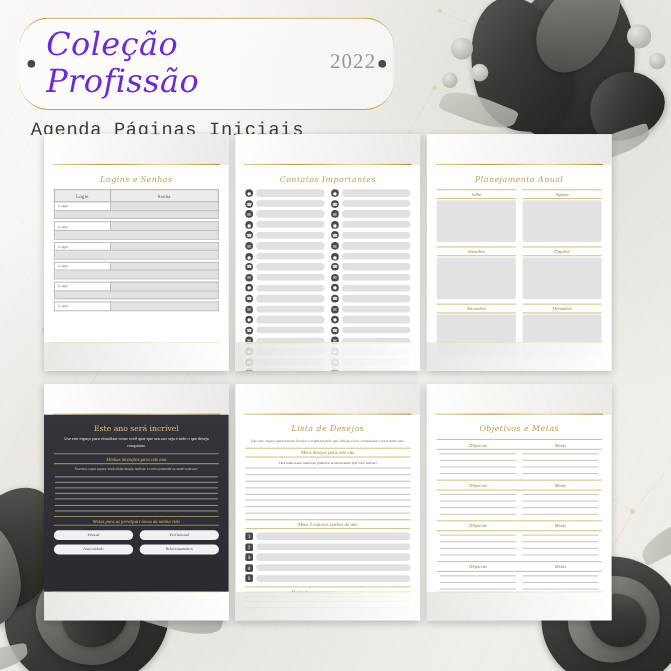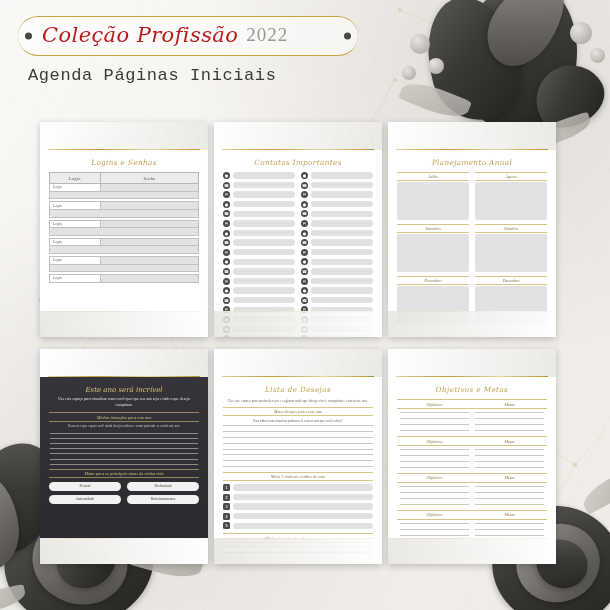--- a/index.html
+++ b/index.html
@@ -73,23 +73,23 @@
   }
   .title-pill:before, .title-pill:after{
     content:""; position:absolute; top:50%; transform:translateY(-50%);
     width:7px; height:7px; border-radius:50%; background:#4a4845;
   }
   .title-pill:before{ left:7px; }
   .title-pill:after{ right:7px; }
   .title-main{
     font-family:"DejaVu Serif", serif;
     font-style:italic;
-    font-size:21px;
+    font-size:29px;
     letter-spacing:.4px;
-    color:#b91c1c;
+    color:#6d28d9;
     margin-left:8px;
     text-shadow:0 1px 0 rgba(255,255,255,.7);
   }
   .title-year{
     font-family:"Liberation Serif", serif;
     font-size:19px;
     color:#9a9791;
     letter-spacing:1px;
   }
   .subtitle{
@@ -204,21 +204,21 @@
   .m-name{
     text-align:center; font-size:4.2px; color:#8a7a3e;
     font-style:italic; margin-bottom:1.5px;
     border-top:.5px solid #d7c588; border-bottom:.5px solid #d7c588;
     padding:.8px 0;
   }
   .m-box{ height:38px; background:#e2e2e2; border-radius:2px; }
 
   
   .d-title{
-    text-align:center; font-style:italic; font-size:7px;
+    text-align:center; font-size:7px;
     color:#d8c07c; margin:3px 0 3px;
     font-family:"DejaVu Serif", serif;
   }
   .d-par{
     font-size:3.9px; line-height:1.45; color:#e7e5e1;
     text-align:center; margin:0 2px 4px;
   }
   .d-sub{
     text-align:center; font-size:4.3px; color:#d8c07c;
     font-style:italic; margin:3px 0 2px;

